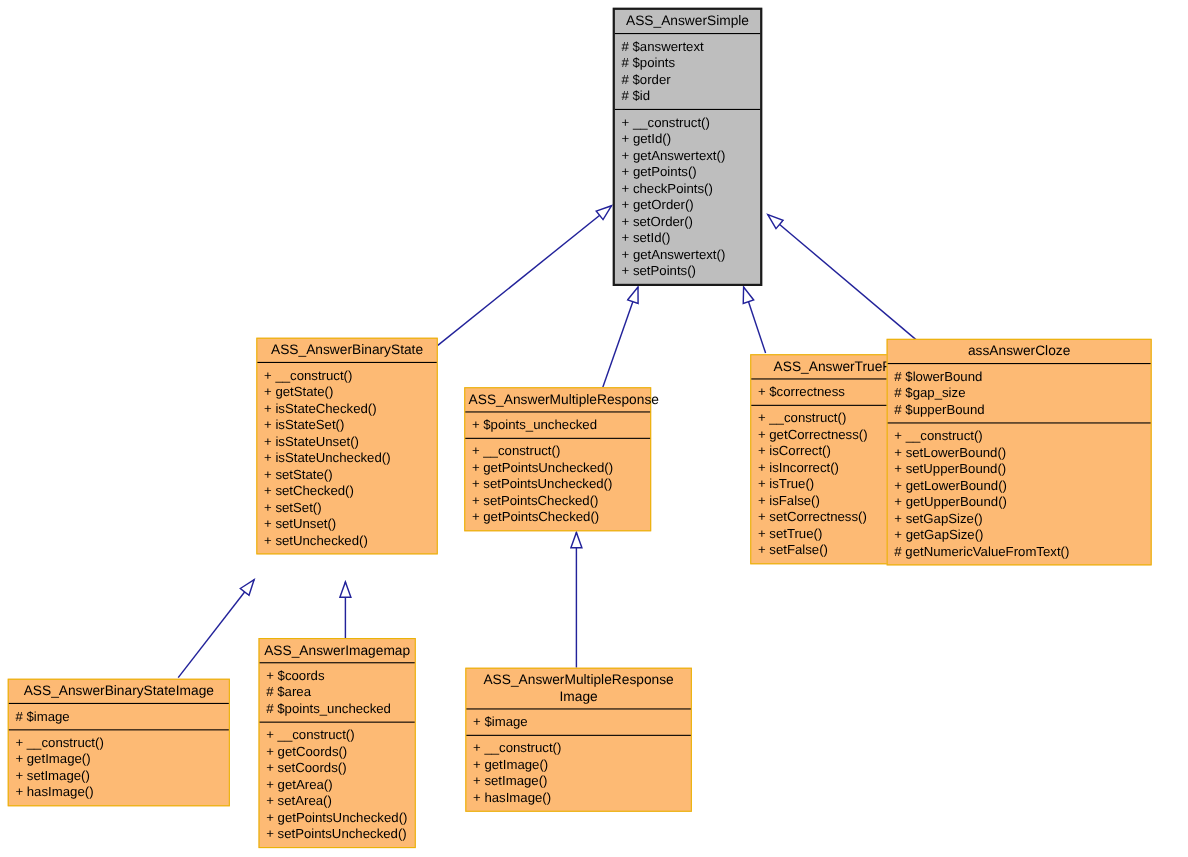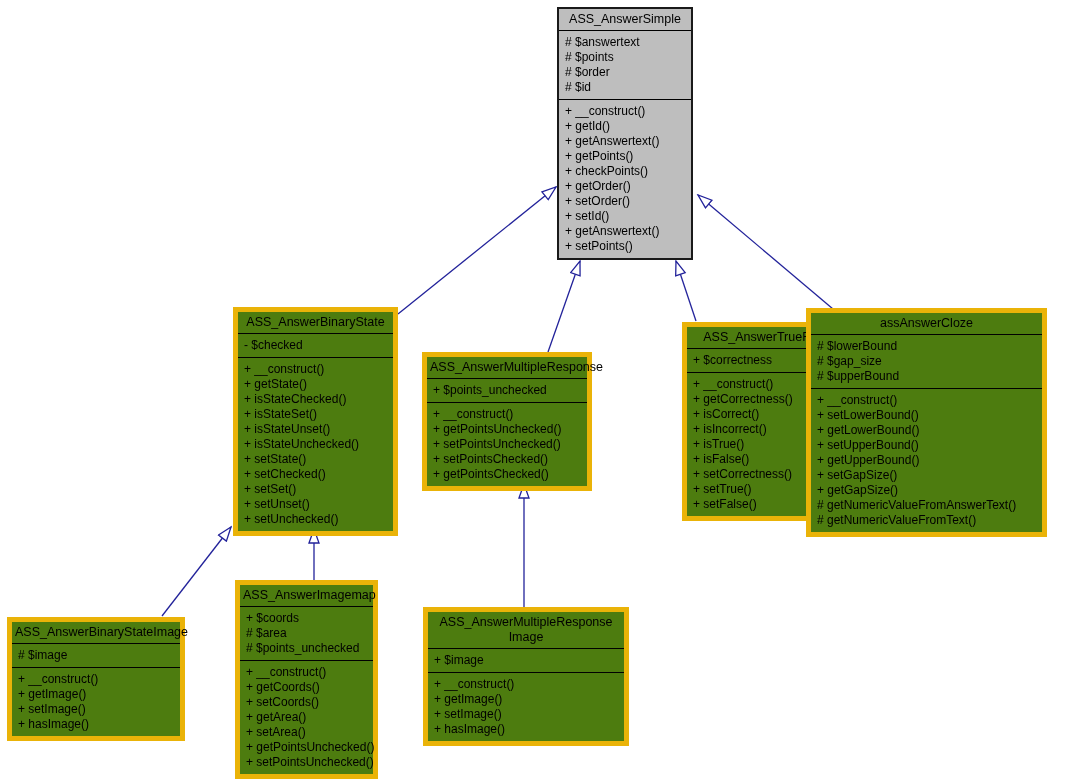--- a/index.html
+++ b/index.html
@@ -7,21 +7,21 @@
     width: 1080px; height: 779px; position: relative;
     background: #ffffff;
     font-family: "Liberation Sans", sans-serif;
     color: #000;
   }
   #canvas { position: absolute; inset: 0; width: 1080px; height: 779px; }
   #edges { position: absolute; left: 0; top: 0; pointer-events: none; }
 
   .cls {
     position: absolute; box-sizing: border-box;
-    background: #4d7c0f; border: 5px solid #eab308;
+    background: #fdba74; border: 1px solid #eab308;
     font-size: 12px; line-height: 15px;
     cursor: pointer;
   }
   .cls.hl { background: #bebebe; border: 2px solid #1a1a1a; }
   .cls-title { text-align: center; padding: 3px 3px; font-size: 12.5px; }
   .cls-title div { white-space: nowrap; }
   .cls-sec { border-top: 1px solid #000; padding: 4px 6px; text-align: left; }
   .cls-sec div { white-space: nowrap; }
 </style>
 </head>
@@ -66,23 +66,20 @@
         <div>+ getAnswertext()</div>
         <div>+ setPoints()</div>
       </div>
   </div>
 
   <div class="cls" style="left:233px; top:307px; width:165px;">
     <div class="cls-title">
         <div>ASS_AnswerBinaryState</div>
       </div>
     <div class="cls-sec">
-        <div>- $checked</div>
-      </div>
-    <div class="cls-sec">
         <div>+ __construct()</div>
         <div>+ getState()</div>
         <div>+ isStateChecked()</div>
         <div>+ isStateSet()</div>
         <div>+ isStateUnset()</div>
         <div>+ isStateUnchecked()</div>
         <div>+ setState()</div>
         <div>+ setChecked()</div>
         <div>+ setSet()</div>
         <div>+ setUnset()</div>
@@ -131,31 +128,30 @@
         <div>assAnswerCloze</div>
       </div>
     <div class="cls-sec">
         <div># $lowerBound</div>
         <div># $gap_size</div>
         <div># $upperBound</div>
       </div>
     <div class="cls-sec">
         <div>+ __construct()</div>
         <div>+ setLowerBound()</div>
+        <div>+ setUpperBound()</div>
         <div>+ getLowerBound()</div>
-        <div>+ setUpperBound()</div>
         <div>+ getUpperBound()</div>
         <div>+ setGapSize()</div>
         <div>+ getGapSize()</div>
-        <div># getNumericValueFromAnswerText()</div>
         <div># getNumericValueFromText()</div>
       </div>
   </div>
 
-  <div class="cls" style="left:7px; top:617px; width:178px;">
+  <div class="cls" style="left:7px; top:617px; width:202px;">
     <div class="cls-title">
         <div>ASS_AnswerBinaryStateImage</div>
       </div>
     <div class="cls-sec">
         <div># $image</div>
       </div>
     <div class="cls-sec">
         <div>+ __construct()</div>
         <div>+ getImage()</div>
         <div>+ setImage()</div>

